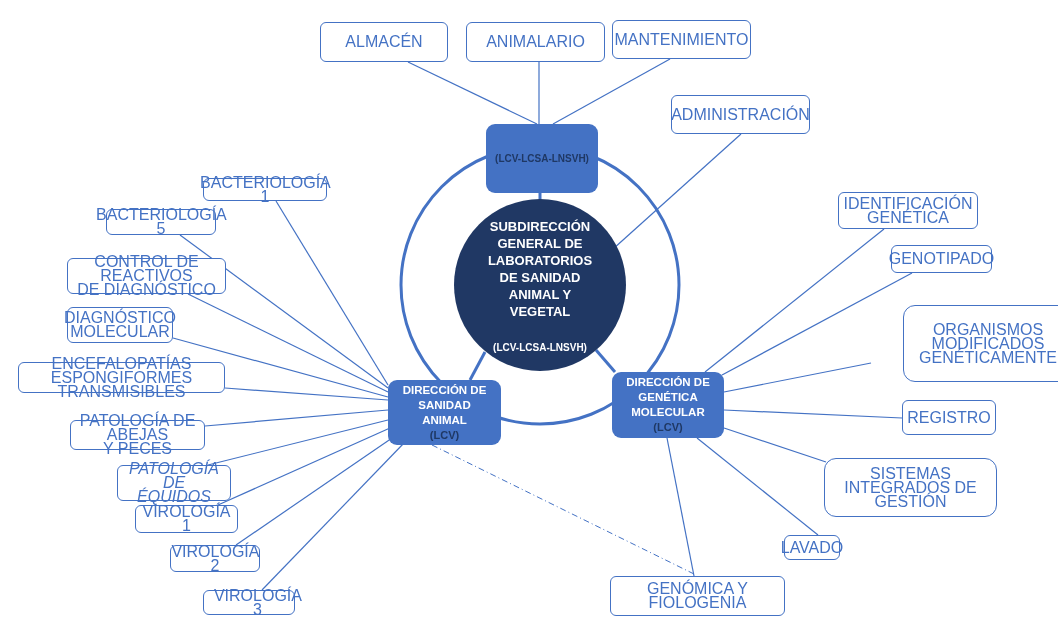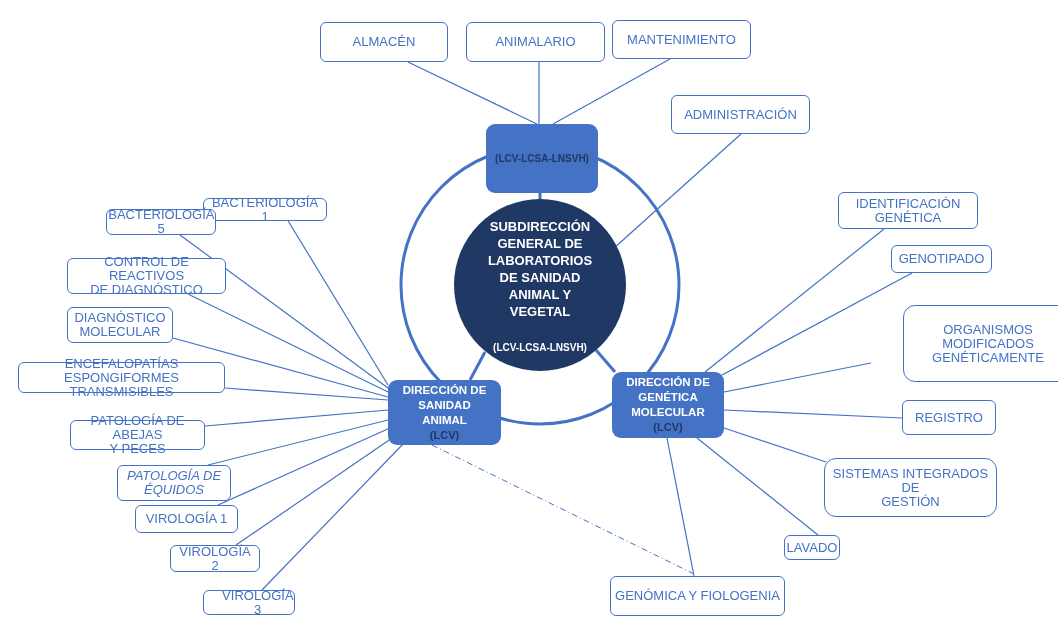--- a/index.html
+++ b/index.html
@@ -2,21 +2,21 @@
 <html><head>
   <meta charset="utf-8">
   <style>
     html, body { margin: 0; padding: 0; background: #ffffff; }
     body { width: 1058px; height: 619px; position: relative; overflow: hidden;
            font-family: "Liberation Sans", "DejaVu Sans", sans-serif; }
     #links { position: absolute; left: 0; top: 0; width: 1058px; height: 619px; }
     .box { position: absolute; box-sizing: border-box; border: 1.3px solid #4472C4;
            border-radius: 6px; background: #ffffff; color: #4472C4;
            display: flex; align-items: center; justify-content: center; text-align: center;
-           font-size: 13px; line-height: 14px; padding: 2px 4px; white-space: pre-line; }
+           font-size: 16px; line-height: 14px; padding: 2px 4px; white-space: pre-line; }
     .box.big { border-radius: 12px; }
     .hub { position: absolute; box-sizing: border-box; background: #4472C4; border-radius: 9px;
            color: #ffffff; font-weight: bold; font-size: 11.5px; line-height: 15px;
            display: flex; flex-direction: column; align-items: center; justify-content: center;
            text-align: center; white-space: pre-line; }
     .hub .code { color: #1F3864; font-size: 11px; }
     .hub .code.light { color: #1F3864; font-size: 10px; }
     .center { position: absolute; left: 454px; top: 199px; width: 172px; height: 172px;
               border-radius: 50%; background: #203864; color: #ffffff; font-weight: bold;
               display: flex; flex-direction: column; align-items: center; justify-content: center;
@@ -90,21 +90,21 @@
   <span class="code">(LCV)</span>
 </div>
 
 <div class="hub" style="left:612px;top:372px;width:112px;height:66px;">
   <span>DIRECCIÓN DE
 GENÉTICA
 MOLECULAR</span>
   <span class="code">(LCV)</span>
 </div>
 
-<div class="box" style="left:203px;top:178px;width:124px;height:23px;margin-top:20px;">BACTERIOLOGÍA 1</div>
+<div class="box" style="left:203px;top:178px;width:124px;height:23px;">BACTERIOLOGÍA 1</div>
 <div class="box" style="left:106px;top:209px;width:110px;height:26px;">BACTERIOLOGÍA 5</div>
 <div class="box" style="left:67px;top:258px;width:159px;height:36px;">CONTROL DE REACTIVOS
 DE DIAGNÓSTICO</div>
 <div class="box" style="left:67px;top:307px;width:106px;height:36px;">DIAGNÓSTICO
 MOLECULAR</div>
 <div class="box" style="left:18px;top:362px;width:207px;height:31px;">ENCEFALOPATÍAS ESPONGIFORMES
 TRANSMISIBLES</div>
 <div class="box" style="left:70px;top:420px;width:135px;height:30px;">PATOLOGÍA DE ABEJAS
 Y PECES</div>
 <div class="box" style="left:117px;top:465px;width:114px;height:36px;font-style:italic;">PATOLOGÍA DE

